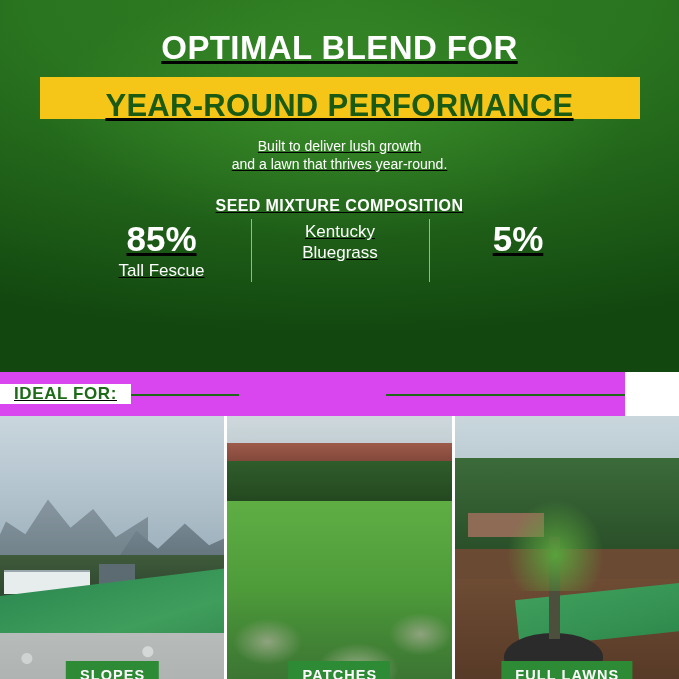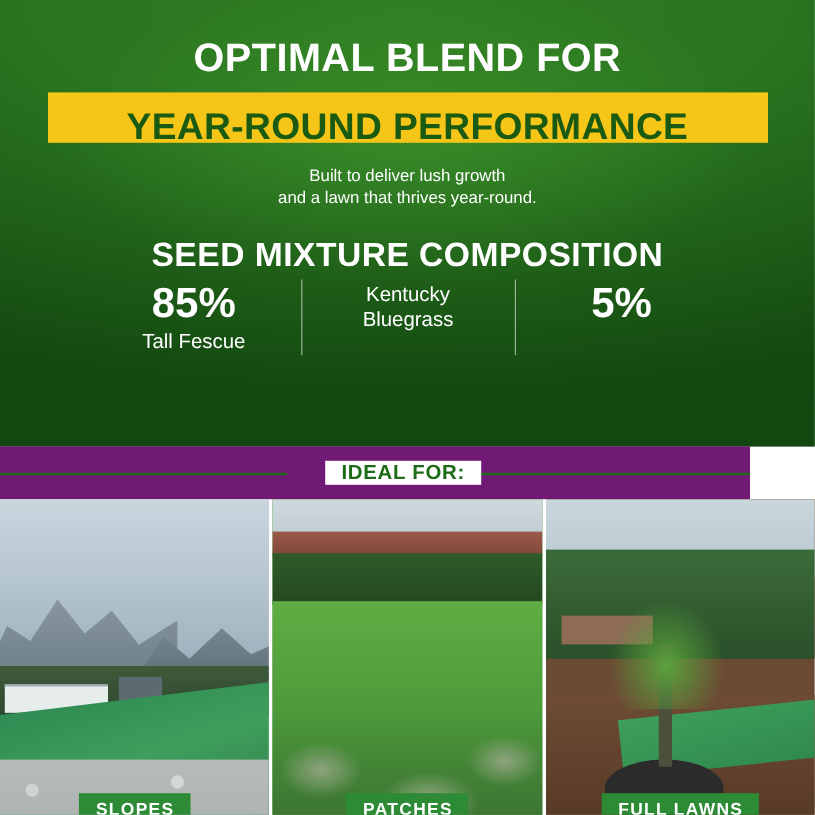--- a/index.html
+++ b/index.html
@@ -6,20 +6,21 @@
   html, body {
     width: 679px; height: 679px;
     font-family: "Liberation Sans", sans-serif;
     background: #ffffff;
     overflow: hidden;
   }
   .page {
     position: relative;
     width: 625px; height: 679px;
     background: #ffffff;
+    text-decoration: underline;
   }
 
   
   .hero {
     position: relative;
     width: 679px;
     height: 372px;
     background:
       radial-gradient(ellipse 120% 90% at 50% 0%, #2f7d22 0%, #2a7520 38%, #1f5f18 68%, #12470f 100%),
       linear-gradient(180deg, #2b7a20 0%, #16520f 100%);
@@ -65,21 +66,21 @@
   .subtitle {
     margin-top: 18px;
     font-size: 14px;
     color: #ffffff;
     line-height: 1.34;
     font-weight: 400;
   }
 
   .comp-title {
     margin-top: 23px;
-    font-size: 28px;
+    font-size: 16px;
     font-weight: bold;
     color: #ffffff;
     letter-spacing: 0.4px;
     text-transform: uppercase;
   }
 
   .stats {
     margin-top: 4px;
     display: flex;
     justify-content: center;
@@ -105,23 +106,21 @@
     margin-top: 2px;
     font-weight: 400;
   }
 
   
   .ideal {
     position: relative;
     height: 44px;
     display: flex;
     align-items: center;
-    justify-content: center;
-    background: #701a75;
-    padding-left: 47px;
+    background: #d946ef;
   }
   .ideal .line {
     position: absolute;
     top: 50%;
     height: 2px;
     background: #1d6b18;
     width: 239px;
   }
   .ideal .line.left { left: 0; }
   .ideal .line.right { right: 0; }

